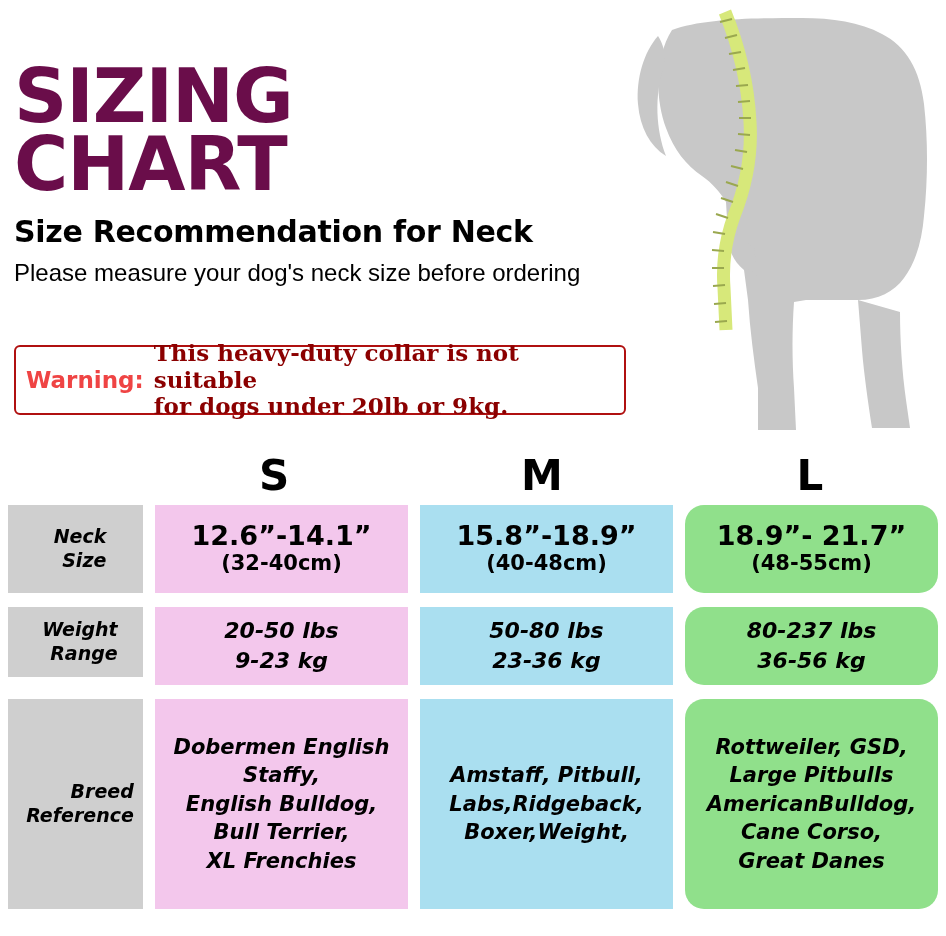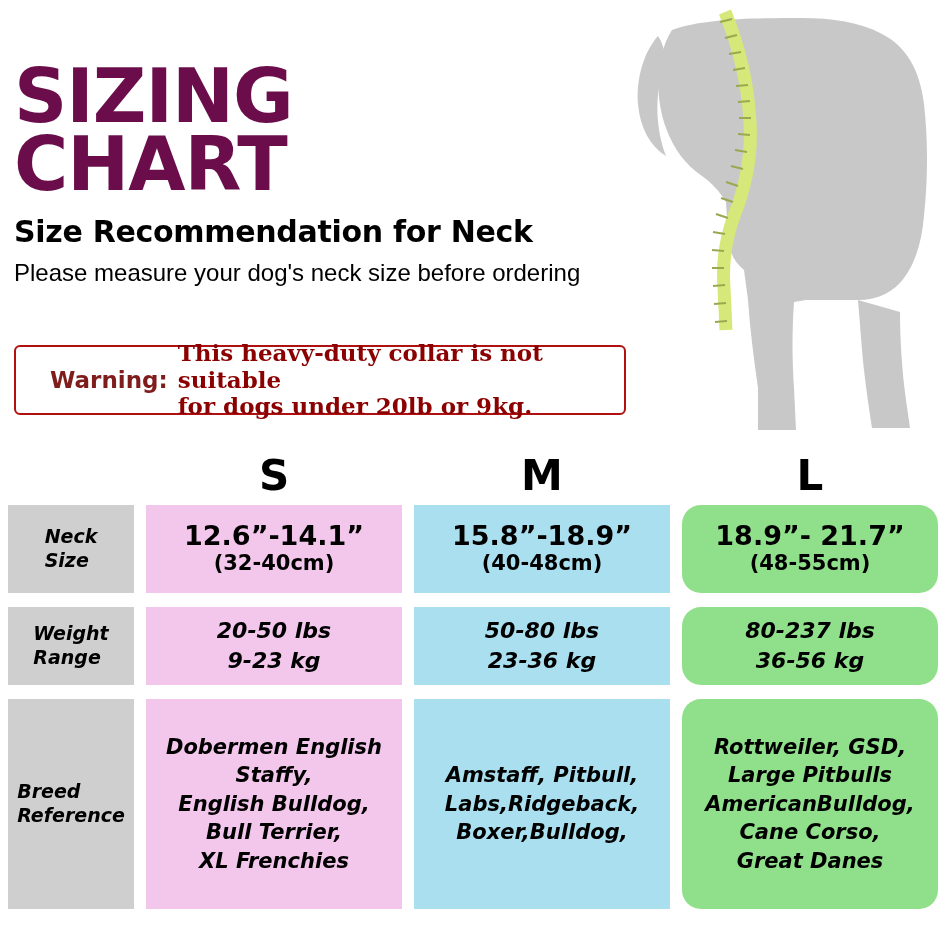--- a/index.html
+++ b/index.html
@@ -79,24 +79,23 @@
     box-sizing: border-box;
     background: #fff;
     display: flex;
     align-items: center;
     padding: 0 10px;
   }
   .warning-label {
     font-family: "DejaVu Sans", sans-serif;
     font-weight: bold;
     font-size: 23px;
-    color: #7f1d1d;
+    color: #ef4444;
     white-space: nowrap;
     padding-right: 10px;
-    margin-left: 24px;
   }
   .warning-text {
     font-family: "DejaVu Serif", serif;
     font-weight: bold;
     font-size: 23px;
     color: #8b0000;
     line-height: 1.15;
   }
 
   
@@ -111,27 +110,28 @@
     gap: 12px;
     margin-bottom: 14px;
   }
   .cell-head {
     width: 126px;
     flex: 0 0 126px;
     background: #cfcfcf;
     display: flex;
     align-items: center;
     justify-content: center;
-    text-align: left;
+    text-align: right;
     font-family: "DejaVu Sans", sans-serif;
     font-weight: bold;
     font-style: italic;
     font-size: 19px;
     color: #000;
     line-height: 1.25;
+    padding-left: 9px;
   }
   .cell {
     flex: 1 1 0;
     display: flex;
     flex-direction: column;
     align-items: center;
     justify-content: center;
     text-align: center;
     box-sizing: border-box;
     padding: 6px 4px;
@@ -175,21 +175,21 @@
   .row-neck .cell { height: 88px; }
 
   .weight-line {
     font-family: "DejaVu Sans", sans-serif;
     font-weight: bold;
     font-style: italic;
     font-size: 22px;
     line-height: 1.35;
   }
   .row-weight .cell { height: 78px; align-items: center; }
-  .row-weight .cell-head { height: 78px; }
+  .row-weight .cell-head { height: 70px; }
   .row-neck .cell-head { height: 88px; }
 
   .breed-line {
     font-family: "DejaVu Sans", sans-serif;
     font-weight: bold;
     font-style: italic;
     font-size: 21px;
     line-height: 1.35;
   }
   .row-breed .cell { height: 210px; }
@@ -320,21 +320,21 @@
       <div class="cell c-s">
         <div class="breed-line">Dobermen English</div>
         <div class="breed-line">Staffy,</div>
         <div class="breed-line">English Bulldog,</div>
         <div class="breed-line">Bull Terrier,</div>
         <div class="breed-line">XL Frenchies</div>
       </div>
       <div class="cell c-m">
         <div class="breed-line">Amstaff, Pitbull,</div>
         <div class="breed-line">Labs,Ridgeback,</div>
-        <div class="breed-line">Boxer,Bulldog,</div>
+        <div class="breed-line">Boxer,Weight,</div>
       </div>
       <div class="cell c-l">
         <div class="breed-line">Rottweiler, GSD,</div>
         <div class="breed-line">Large Pitbulls</div>
         <div class="breed-line">AmericanBulldog,</div>
         <div class="breed-line">Cane Corso,</div>
         <div class="breed-line">Great Danes</div>
       </div>
     </div>
 

